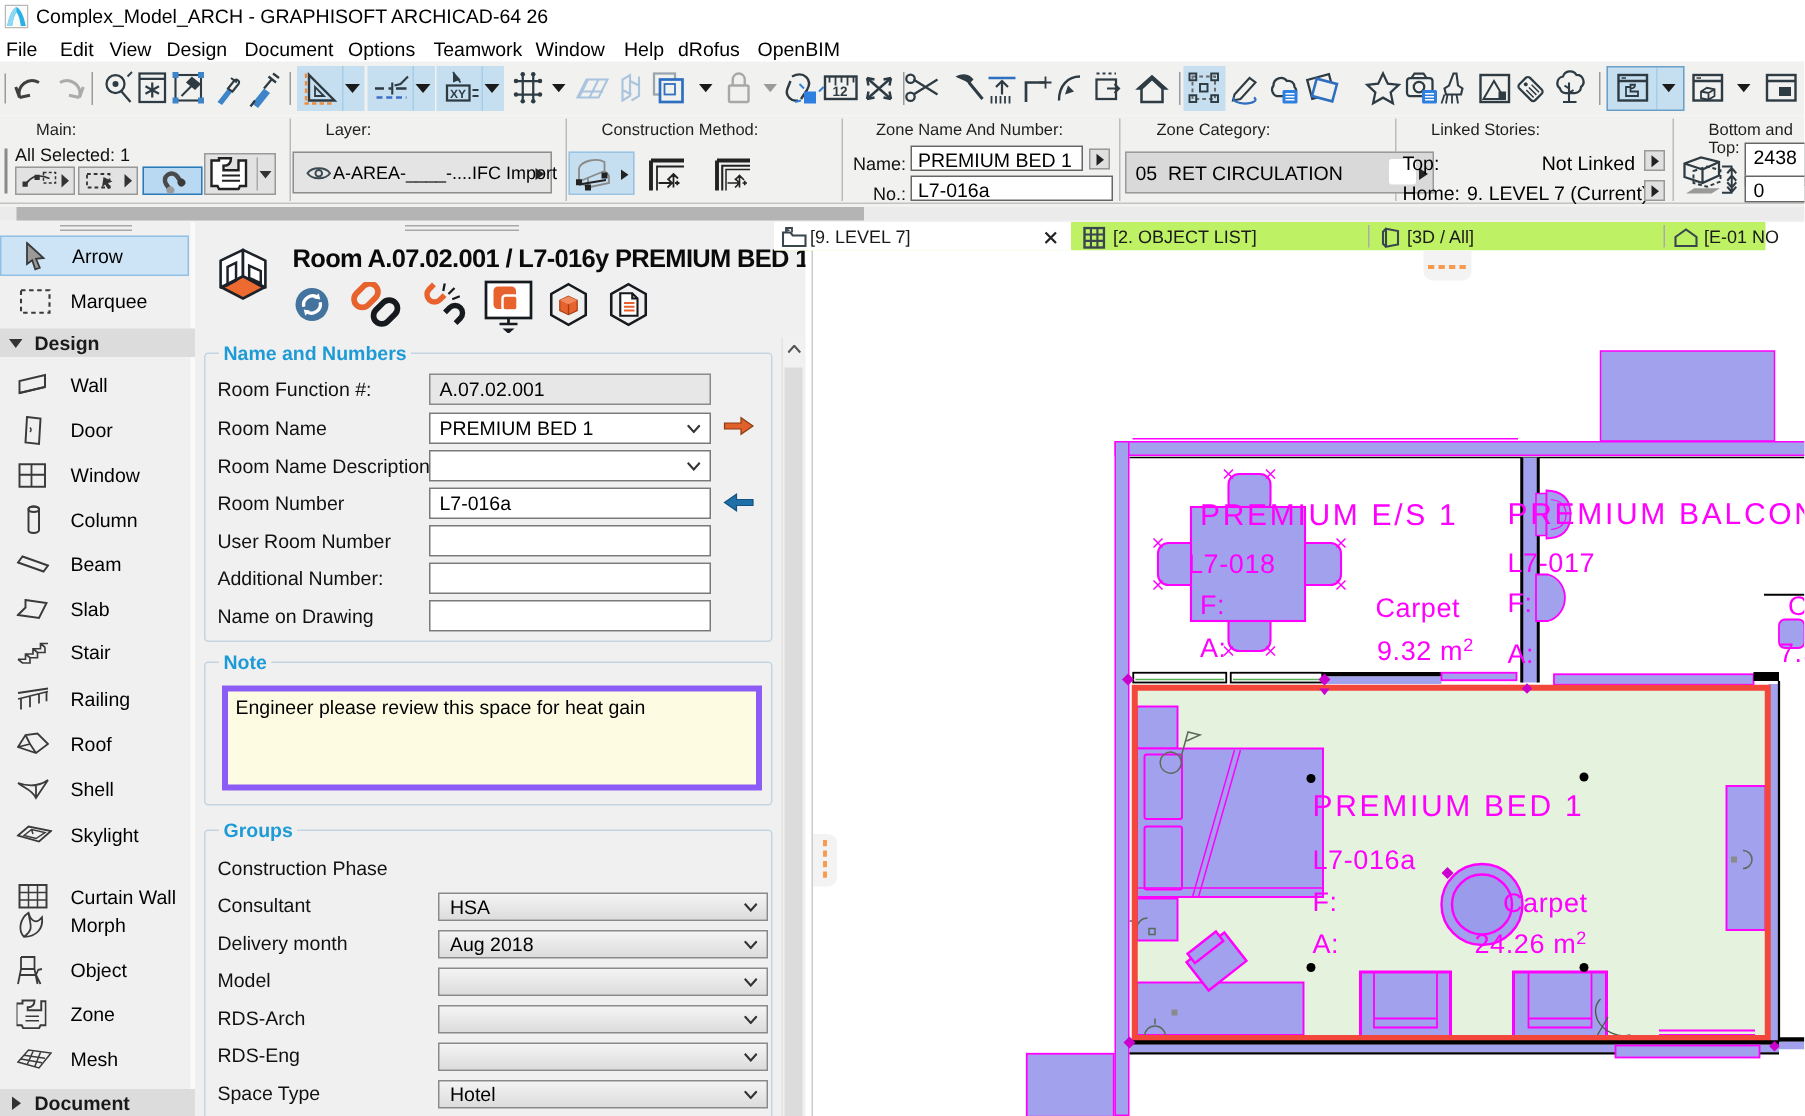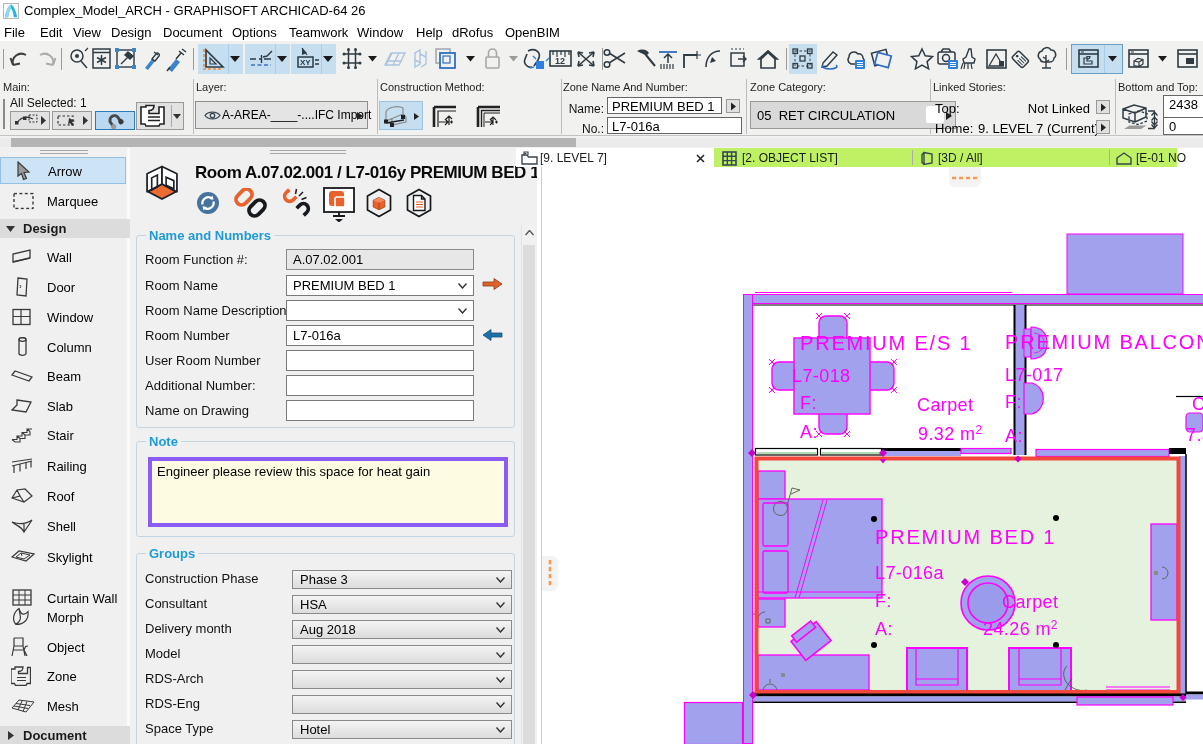--- a/index.html
+++ b/index.html
@@ -1,19 +1,19 @@
 <!DOCTYPE html>
 <html><head>
 <meta charset="utf-8">
 <style>
 * { margin:0; padding:0; box-sizing:border-box; }
 html,body { width:1203px; height:744px; overflow:hidden; font-family:"Liberation Sans", sans-serif; background:#fff; }
 #app { position:relative; width:1203px; height:744px; background:#fff; }
 .abs { position:absolute; }
-.lbl { font-size:11px; color:#1f1f1f; }
+.lbl { font-size:11px; color:#1f1f1f;margin-left:21px; }
 
 #titlebar { left:0; top:0; width:1203px; height:22px; background:#fff; }
 #titletext { left:24px; top:3px; font-size:13px; color:#000; }
 
 #menubar { left:0; top:22px; width:1203px; height:19px; background:#fff; }
 .menuitem { position:absolute; top:3px; font-size:13px; color:#000; }
 
 #toolbar { left:0; top:41px; width:1203px; height:36px; background:#f1f1f0; }
 
 #infobar { left:0; top:77px; width:1203px; height:59px; background:#f1f1f0; border-bottom:1px solid #c3c3c3; }
@@ -652,26 +652,20 @@
       </svg>
     <div class="abs fieldset" style="left:6px;top:293px;width:379px;height:96px">
       <span class="legend">Note</span>
       <div class="abs" style="left:11px;top:15px;width:360px;height:70px;background:#fdfce2;border:4px solid #8b5cf6">
           <span style="position:absolute;left:5px;top:3px;font-size:13px;color:#000">Engineer please review this space for heat gain</span>
         </div>
     </div>
     <div class="abs fieldset" style="left:6px;top:405px;width:379px;height:200px">
       <span class="legend">Groups</span>
       <div class="frow-label" style="left:8px;top:17px">Construction Phase</div>
-      <div class="combo2" style="top:15.5px">
-          <span>Phase 3</span>
-          <svg width="9" height="6" viewBox="0 0 9 6" style="position:absolute;right:6px;top:6px">
-            <path d="M0.5 0.5 L4.5 5 L8.5 0.5" stroke="#333" stroke-width="1.4" fill="none"></path>
-          </svg>
-        </div>
       <div class="frow-label" style="left:8px;top:42px">Consultant</div>
       <div class="combo2" style="top:40.5px">
           <span>HSA</span>
           <svg width="9" height="6" viewBox="0 0 9 6" style="position:absolute;right:6px;top:6px">
             <path d="M0.5 0.5 L4.5 5 L8.5 0.5" stroke="#333" stroke-width="1.4" fill="none"></path>
           </svg>
         </div>
       <div class="frow-label" style="left:8px;top:67px">Delivery month</div>
       <div class="combo2" style="top:65.5px">
           <span>Aug 2018</span>

